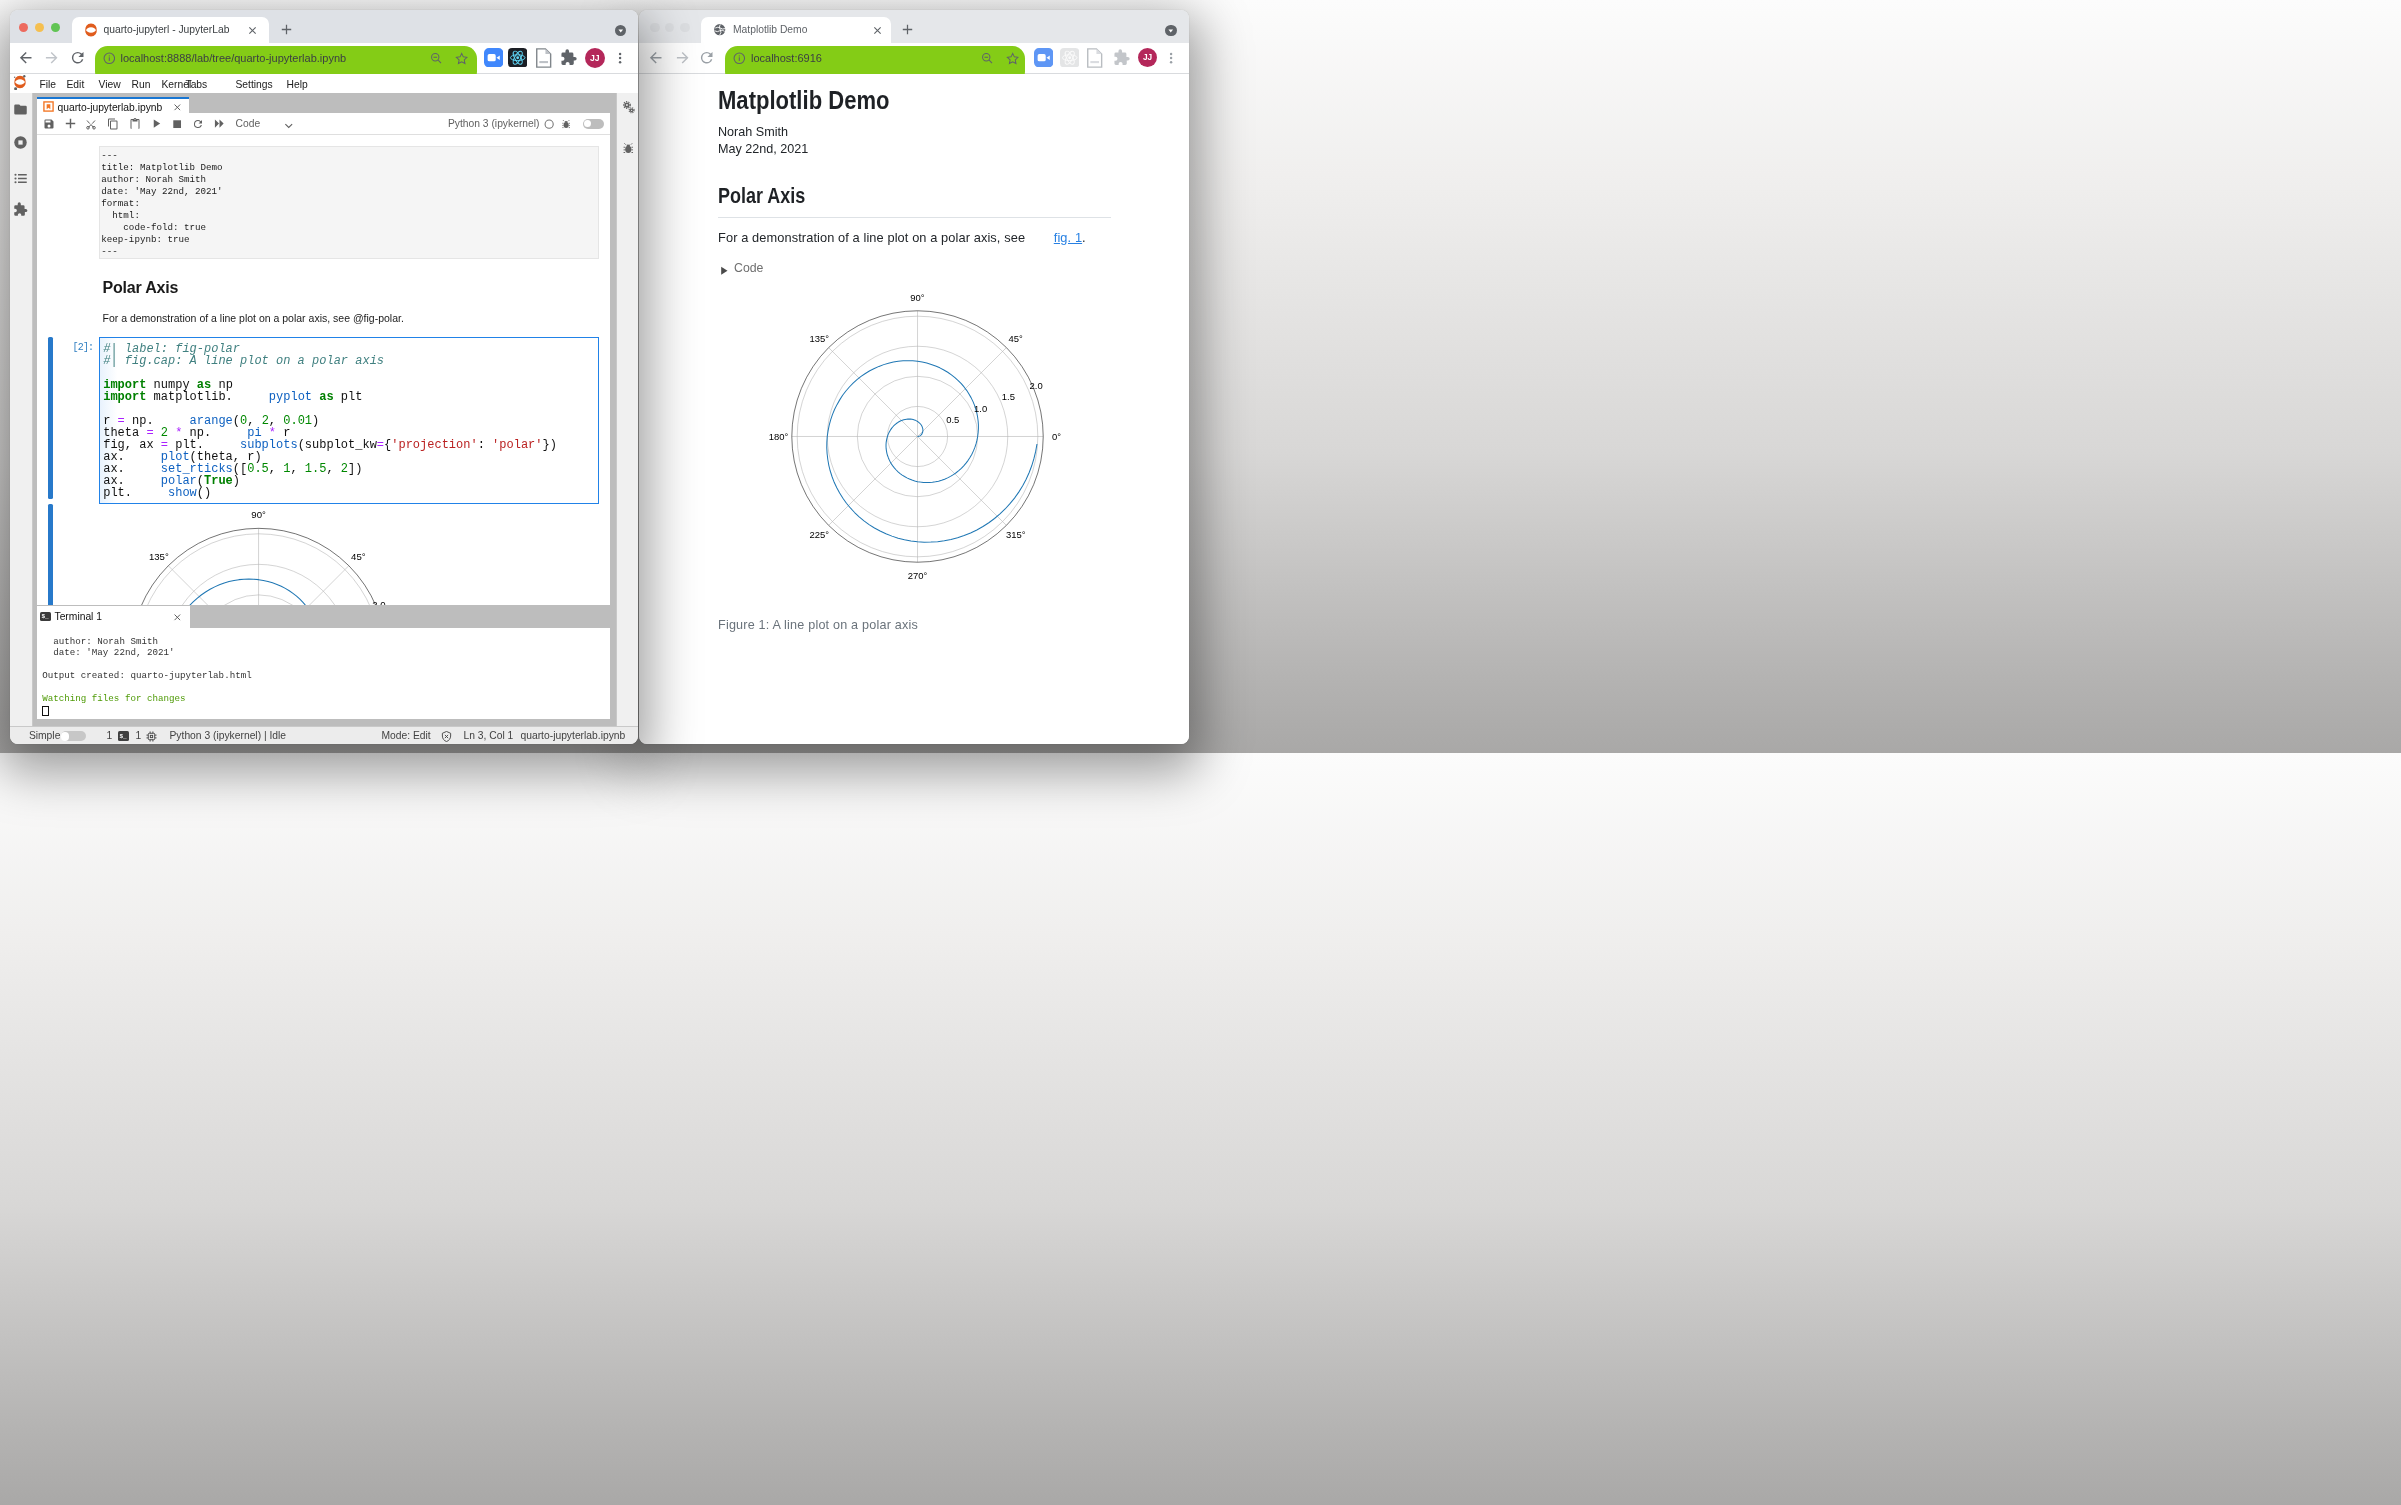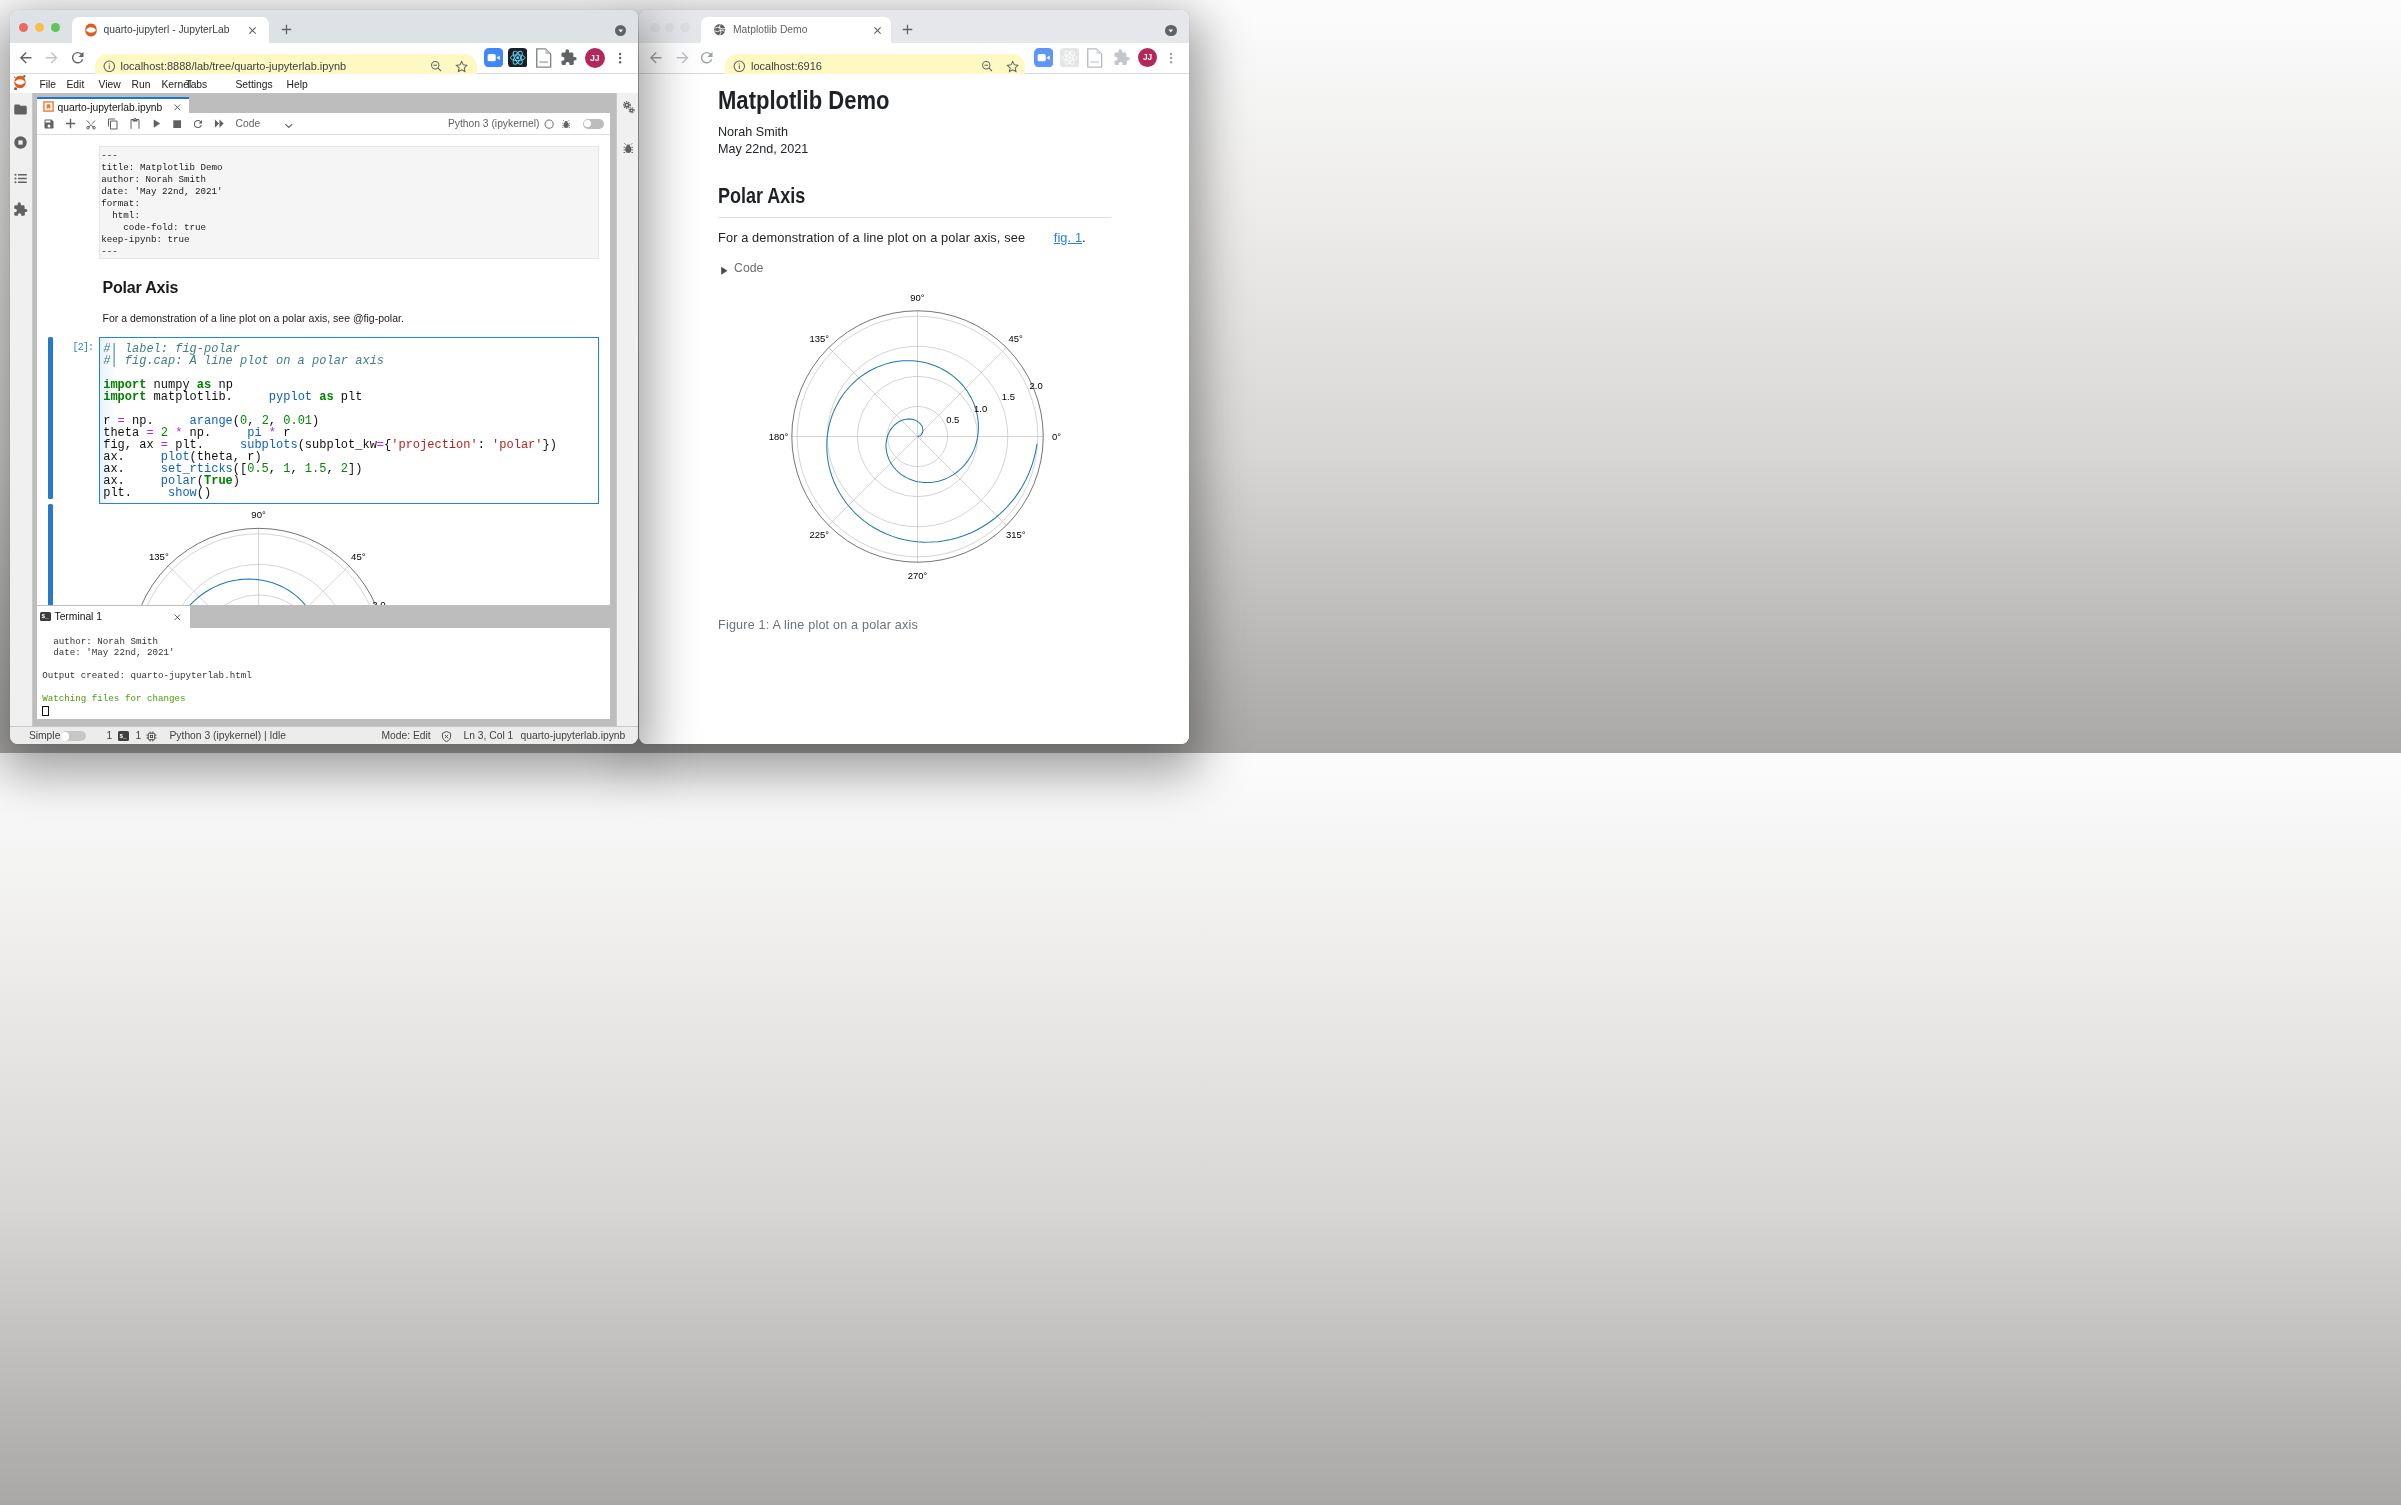--- a/index.html
+++ b/index.html
@@ -13,21 +13,21 @@
 .tabstrip { position:absolute; left:0; top:0; right:0; height:33px; border-radius:8px 8px 0 0;padding-left:8px; }
 .winL .tabstrip { background:#dee1e6; }
 .winR .tabstrip { background:#e5e7ea; }
 .tl { position:absolute; top:12.6px; width:9.5px; height:9.5px; border-radius:50%; }
 .ctab { position:absolute; top:7px; bottom:0; background:#fff; border-radius:7.1px 7.1px 0 0; }
 .ctab .ttl { position:absolute; left:32px; top:7.1px; font-size:10.3px; color:#3c4043; white-space:nowrap; }
 .tabx { position:absolute; top:7.5px; width:11px; height:11px; }
 .newtab { position:absolute; top:14.2px; width:11px; height:11px; }
 .vee { position:absolute; top:14.6px; width:11.5px; height:11.5px; border-radius:50%; background:#5f6368; }
 .toolbar { position:absolute; left:0; top:33px; right:0; height:31px; background:#fff; border-bottom:0.8px solid #d9dbde; }
-.pill { position:absolute; top:11px; height:38px; border-radius:12.5px; background:#fef9c3; }
+.pill { position:absolute; top:3px; height:38px; border-radius:12.5px; background:#84cc16; }
 .urltxt { position:absolute; top:5.8px; font-size:11px; color:#3c4043; white-space:nowrap; }
 .navic { position:absolute; top:6px; width:17.4px; height:17.4px; }
 
 .menubar { position:absolute; left:0; top:64px; right:0; height:19px; background:#fff; font-size:10.3px; color:#212121; }
 .menubar span { position:absolute; top:4.9px; }
 .shell { position:absolute; left:0; top:83px; right:0; bottom:18px; background:#bdbdbd; overflow:hidden; }
 .sidebar { position:absolute; top:0; bottom:0; background:#f0f0f0; }
 .nbpanel { position:absolute; left:27px; width:573px; top:0; height:512px; }
 .nbtab { position:absolute; left:0; top:3.8px; width:152px; height:16.4px; background:#fff; border-top:2.4px solid #1976d2; }
 .nbtoolbar { position:absolute; left:0; top:20px; right:0; height:22px; background:#fff; border-bottom:0.8px solid #dfdfdf; }

